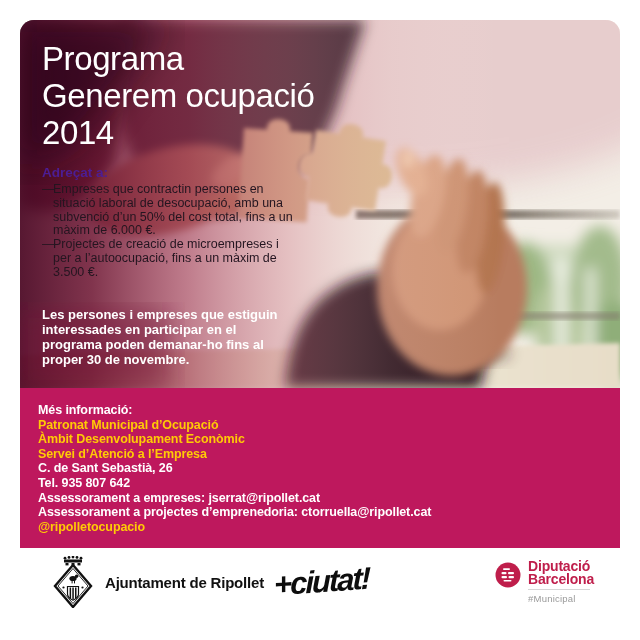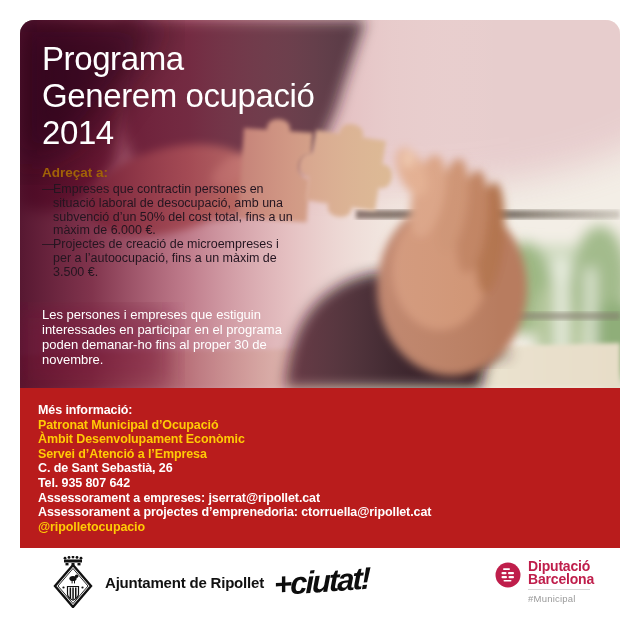--- a/index.html
+++ b/index.html
@@ -7,28 +7,28 @@
   .page{position:absolute;inset:0;background:#ffffff;}
   .card{position:absolute;left:20px;top:20px;width:600px;height:600px;border-radius:14px;overflow:hidden;background:#ffffff;}
 
   
   .hero{position:relative;width:600px;height:368px;overflow:hidden;background:#f2ede5;}
   .hero svg.photo{position:absolute;inset:0;width:100%;height:100%;display:block;}
   .hero-text{position:absolute;inset:0;padding:20px 0 0 22px;box-sizing:border-box;}
   h1{margin:0;font-size:33px;line-height:37px;color:#ffffff;font-weight:400;letter-spacing:-0.4px;}
   h1 .t-bold{font-weight:400;}
   h1 span{display:block;}
-  .adrecat{margin-top:14px;font-size:13.5px;line-height:15px;font-weight:700;color:#a16207;}
+  .adrecat{margin-top:14px;font-size:13.5px;line-height:15px;font-weight:700;color:#4c1d95;}
   .audience{margin-top:3px;width:252px;color:#241520;}
   .aud-item{display:flex;font-size:12.5px;line-height:13.8px;}
   .aud-item .dash{width:11px;flex:0 0 11px;}
-  .deadline{margin-top:27px;width:248px;font-size:13px;line-height:15px;font-weight:400;color:#ffffff;}
+  .deadline{margin-top:27px;width:248px;font-size:13px;line-height:15px;font-weight:700;color:#ffffff;}
 
   
-  .info-panel{width:600px;height:160px;background:#b91c1c;box-sizing:border-box;padding:15px 0 0 18px;}
+  .info-panel{width:600px;height:160px;background:#be185d;box-sizing:border-box;padding:15px 0 0 18px;}
   .info-line{font-size:12.5px;line-height:14.6px;font-weight:700;letter-spacing:-0.1px;}
   .c-white{color:#ffffff;}
   .c-yellow{color:#ffcb05;}
 
   
   .footer{width:600px;height:72px;background:#ffffff;display:flex;align-items:center;justify-content:space-between;box-sizing:border-box;padding:0 26px 4px 30px;}
   .footer-left{display:flex;align-items:center;}
   .coa{display:block;}
   .ajuntament-label{margin-left:9px;font-size:15px;font-weight:700;color:#111111;letter-spacing:-0.2px;white-space:nowrap;}
   .ciutat{margin-left:10px;font-size:31px;font-weight:700;font-style:italic;color:#0d0d0d;letter-spacing:-2px;transform:rotate(-4deg) skewX(-4deg);display:inline-block;white-space:nowrap;}

